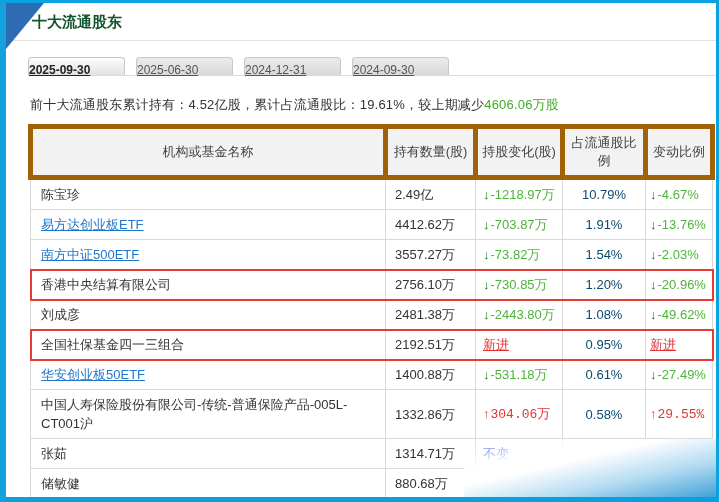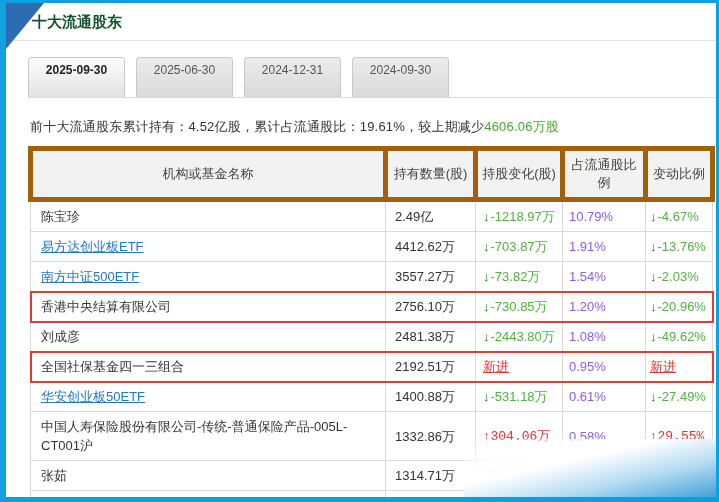--- a/index.html
+++ b/index.html
@@ -28,26 +28,26 @@
   .content { position: relative; padding: 6px 0 0 22px; }
   .page-title {
     font-size: 15px; font-weight: bold; color: #14532d;
     padding: 4px 0 8px 4px;
   }
   .title-divider { height: 1px; background: #e3e3e3; margin-left: -22px; }
 
   
   .tabs { display: flex; margin-top: 16px; border-bottom: 1px solid #dcdcdc; padding-left: 0px; }
   .tab {
-    width: 97px; height: 40px; line-height: 25px;
-    text-align: center; font-size: 12px; color: #555;
+    width: 97px; height: 18px; line-height: 25px;
+    font-size: 12px; color: #555;
     background: linear-gradient(to bottom, #ececec, #d9d9d9);
     border: 1px solid #c8c8c8; border-bottom: none;
     border-radius: 4px 4px 0 0;
-    margin-right: 11px; cursor: pointer;
+    margin-right: 11px; cursor: pointer; text-decoration: underline;
   }
   .tab.active {
     background: linear-gradient(to bottom, #fdfdfd, #e2e2e2);
     color: #222; font-weight: bold;
   }
 
   
   .summary { font-size: 13px; color: #333; padding: 20px 0 8px 2px; letter-spacing: 0.2px; }
   .summary .green { color: #44ab28; }
 
@@ -66,21 +66,21 @@
     border: 5px solid #a16207; padding: 5px 2px; text-align: center;
   }
   .holders td {
     border: 1px solid #d9d9d9; padding: 5px 6px;
     line-height: 19px; vertical-align: middle; background: #fff;
     word-wrap: break-word;
   }
   .holders td.c-name { padding-left: 10px; }
   .holders td.c-qty  { padding-left: 9px; }
   .holders td.c-chg  { padding-left: 7px; padding-right: 4px; }
-  .holders td.c-ratio{ color: #8b5cf6; }
+  .holders td.c-ratio{ text-align: center; color: #0c4a6e; }
   .holders td.c-var  { text-align: left; padding-left: 4px; padding-right: 4px; }
   .holders tr.highlight { position: relative; outline: 2px solid #e43b32; outline-offset: -1px; }
   a.holder-link { color: #2277cc; text-decoration: underline; cursor: pointer; }
   .dir-down .val { color: #4eb43c; }
   .dir-down .arrow { color: #148014; font-weight: bold; }
   .dir-up .val { color: #e23333; font-family: Liberation Mono, monospace; }
   .dir-up .arrow { color: #e23333; font-weight: bold; }
   .dir-new .val { color: #e23333; text-decoration: underline; }
   .dir-flat .val { color: #1d4ed8; }
   .arrow { margin-right: 1px; }

